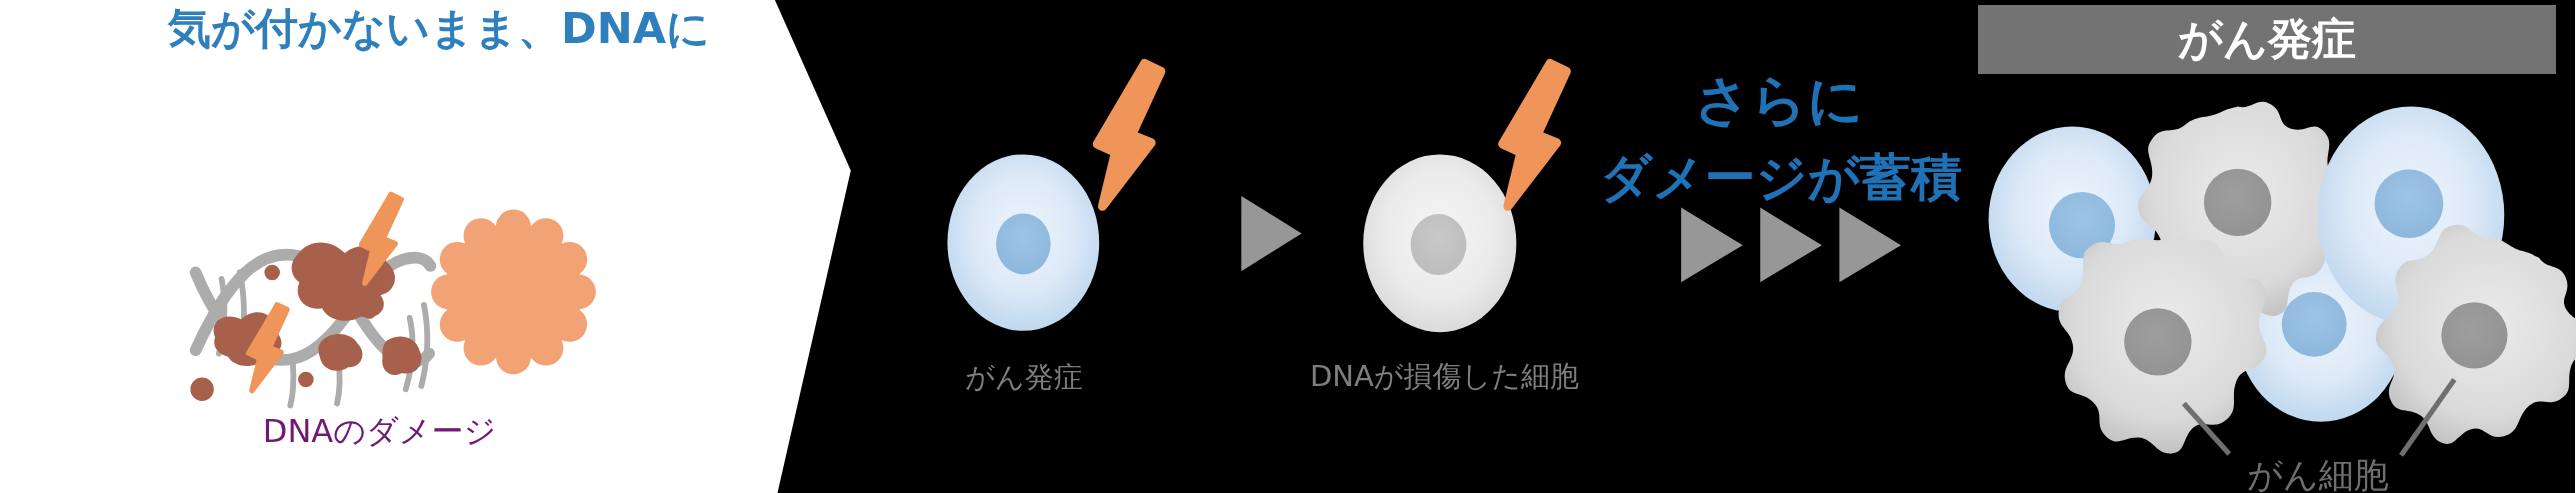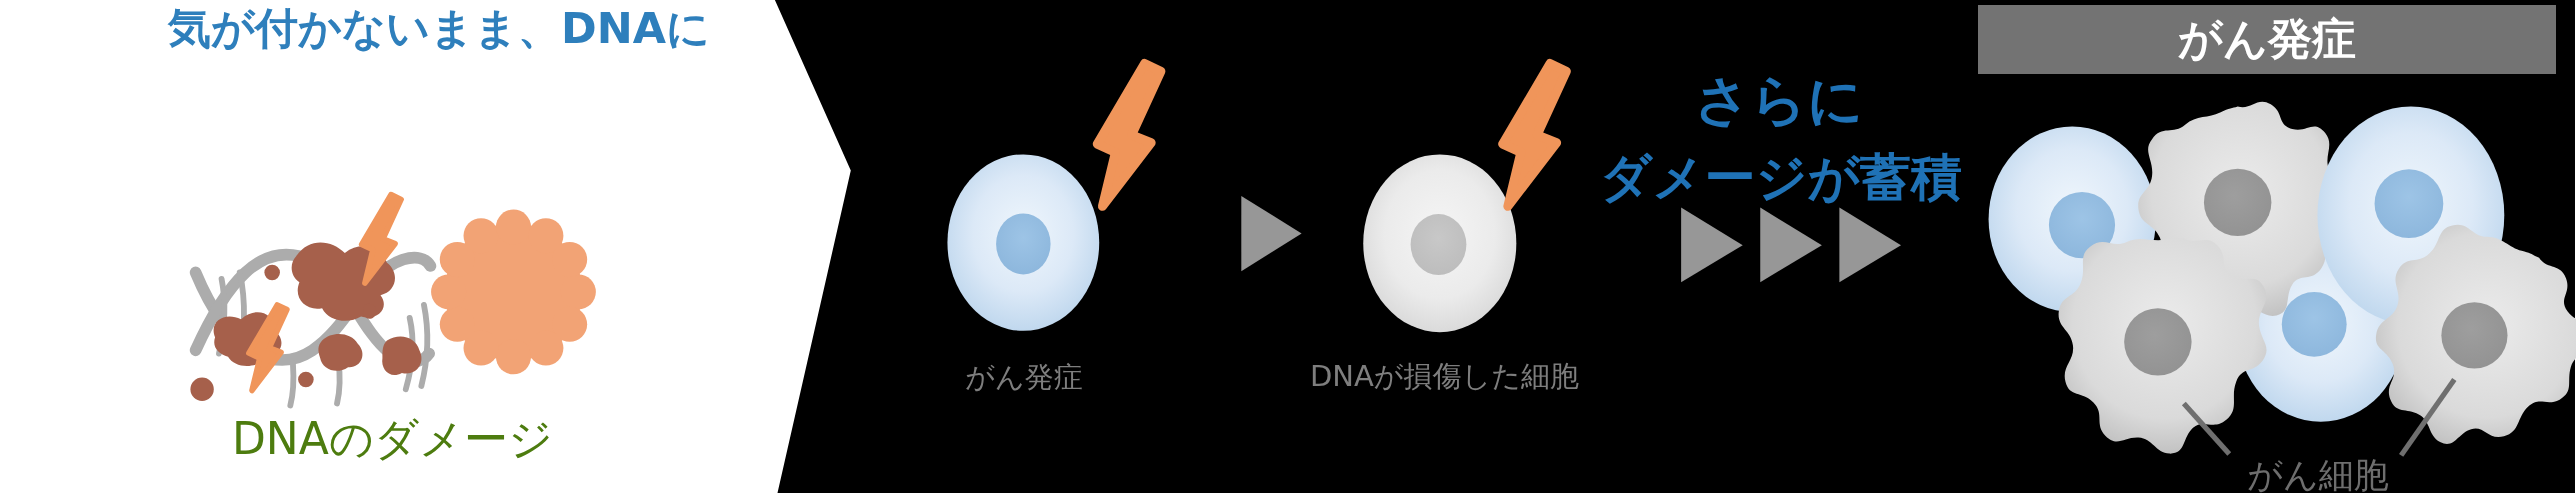--- a/index.html
+++ b/index.html
@@ -7,21 +7,21 @@
     position:relative;width:2576px;height:493px;overflow:hidden;background:#ffffff;
     font-family:"DejaVu Sans","Liberation Sans",sans-serif;
   }
   #art{position:absolute;left:0;top:0;z-index:0;}
   .txt{position:absolute;z-index:2;white-space:nowrap;text-align:center;}
   .headline{color:#2E7FBC;font-weight:bold;}
   #headline1{left:12px;top:78;width:854px;font-size:43px;}
   #headline2{left:0;top:186;width:854px;font-size:41px;}
   #burst-label{left:415px;top:243px;width:195px;color:#ffffff;font-weight:bold;
     font-size:36px;line-height:53px;}
-  #dna-caption{left:185px;top:410px;width:415px;color:#4d7c0f;font-size:44px;}
+  #dna-caption{left:172px;top:410px;width:415px;color:#701a75;font-size:32px;}
   .cell-label{color:#7E7E7E;font-size:29px;}
   #normal-cell-label{left:894px;top:358px;width:260px;}
   #damaged-cell-label{left:1310px;top:357px;width:260px;}
   .accum{color:#1F72B6;font-weight:bold;}
   #accum1{left:1584px;top:64px;width:390px;font-size:55px;}
   #accum2{left:1567px;top:132px;width:428px;font-size:51px;margin-top:12px;}
   #cancer-banner{
     position:absolute;z-index:1;left:1978px;top:5.2px;width:578px;height:69px;
     background:#737373;display:flex;align-items:center;justify-content:center;
     color:#ffffff;font-weight:bold;font-size:44px;

